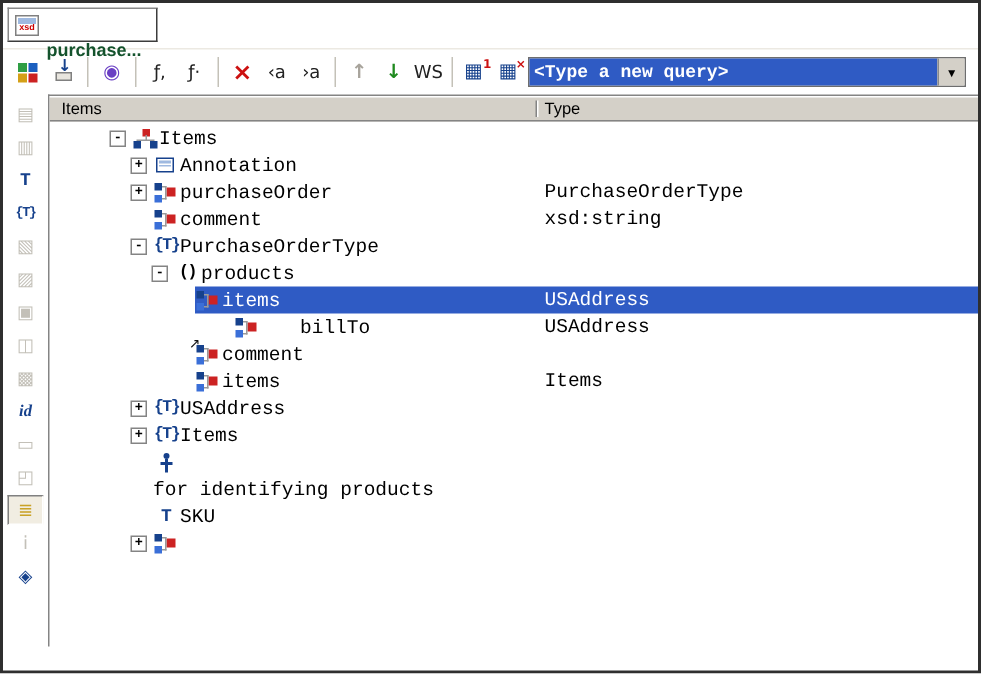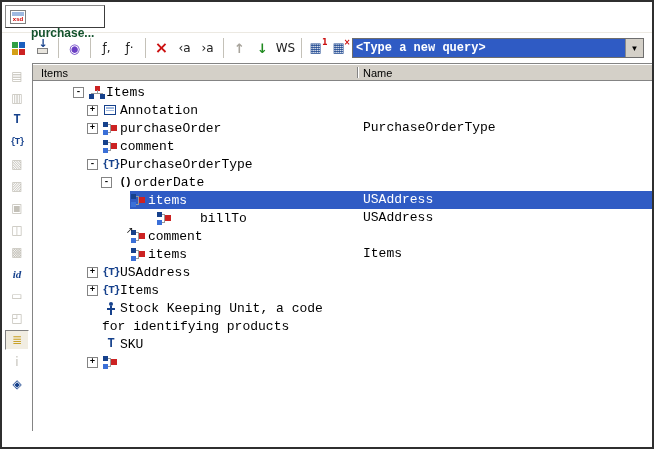--- a/index.html
+++ b/index.html
@@ -205,21 +205,21 @@
         </div>
         <div class="side-icn normal">
           <span>◈</span>
         </div>
       </div>
     <div class="main">
       <div class="grid-header">
         <span class="h-name">Items</span>
         <span class="h-div"></span>
         <span class="h-div2"></span>
-        <span class="h-type">Name</span>
+        <span class="h-type">Type</span>
       </div>
       <div class="tree" id="tree">
           <div class="trow">
             <div class="nw" style="left: 40px;">
               <span class="exp">-</span>
               <span class="islot">
                 <span class="icn">
                   <span class="b" style="left: 6px; top: 0px; width: 5px; height: 5px; background: rgb(204, 34, 34);"></span>
                   <span class="b" style="left: 8px; top: 4px; width: 1px; height: 4px; background: rgb(153, 153, 153);"></span>
                   <span class="b" style="left: 2px; top: 7px; width: 12px; height: 1px; background: rgb(153, 153, 153);"></span>
@@ -268,37 +268,38 @@
                   <span class="b" style="left: 0px; top: 0px; width: 5px; height: 5px; background: rgb(22, 65, 140);"></span>
                   <span class="b" style="left: 0px; top: 8px; width: 5px; height: 5px; background: rgb(58, 111, 216);"></span>
                   <span class="b" style="left: 8px; top: 3px; width: 6px; height: 6px; background: rgb(204, 34, 34);"></span>
                   <span class="b" style="left: 5px; top: 2px; width: 3px; height: 1px; background: rgb(153, 153, 153);"></span>
                   <span class="b" style="left: 5px; top: 10px; width: 3px; height: 1px; background: rgb(153, 153, 153);"></span>
                   <span class="b" style="left: 7px; top: 2px; width: 1px; height: 9px; background: rgb(153, 153, 153);"></span>
                 </span>
               </span>
               <span class="lbl">comment</span>
             </div>
+            <span class="ttype">xsd:string</span>
           </div>
           <div class="trow">
             <div class="nw" style="left: 54px;">
               <span class="exp">-</span>
               <span class="islot">
                 <span class="txt-icn">{T}</span>
               </span>
               <span class="lbl">PurchaseOrderType</span>
             </div>
           </div>
           <div class="trow">
             <div class="nw" style="left: 68px;">
               <span class="exp">-</span>
               <span class="islot">
                 <span class="txt-icn seq-icn">()</span>
               </span>
-              <span class="lbl">orderDate</span>
+              <span class="lbl">products</span>
             </div>
           </div>
           <div class="trow sel">
             <div class="hl" style="left: 97px;"></div>
             <div class="nw" style="left: 82px;">
               <span class="exp none"></span>
               <span class="islot">
                 <span class="icn">
                   <span class="b" style="left: 0px; top: 0px; width: 5px; height: 5px; background: rgb(22, 65, 140);"></span>
                   <span class="b" style="left: 0px; top: 8px; width: 5px; height: 5px; background: rgb(58, 111, 216);"></span>
@@ -384,21 +385,20 @@
           <div class="trow">
             <div class="nw" style="left: 54px;">
               <span class="exp none"></span>
               <span class="islot">
                 <span class="icn">
                   <span class="b" style="left: 6px; top: 0px; width: 4px; height: 4px; background: rgb(22, 65, 140); border-radius: 50%;"></span>
                   <span class="b" style="left: 7px; top: 4px; width: 2px; height: 9px; background: rgb(22, 65, 140);"></span>
                   <span class="b" style="left: 4px; top: 6px; width: 8px; height: 2px; background: rgb(22, 65, 140);"></span>
                 </span>
               </span>
-              <span class="lbl">Stock Keeping Unit, a code</span>
             </div>
           </div>
           <div class="trow">
             <div class="nw" style="left: 54px; justify-content: flex-end;">
               <span class="exp none"></span>
               <span class="lbl">for identifying products</span>
             </div>
           </div>
           <div class="trow">
             <div class="nw" style="left: 54px;">

